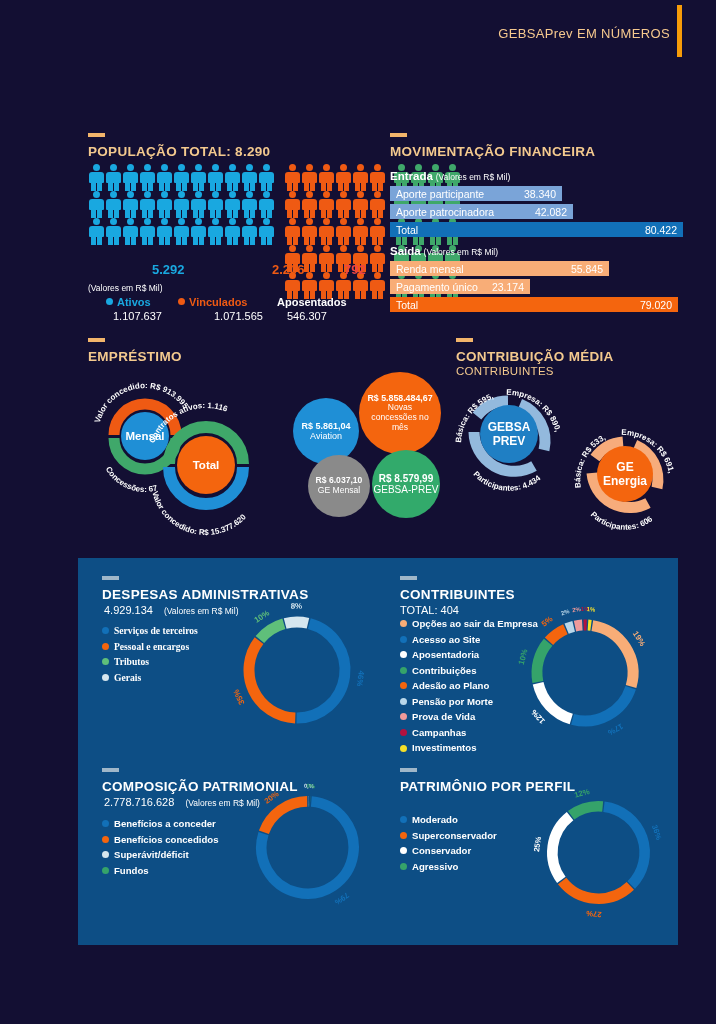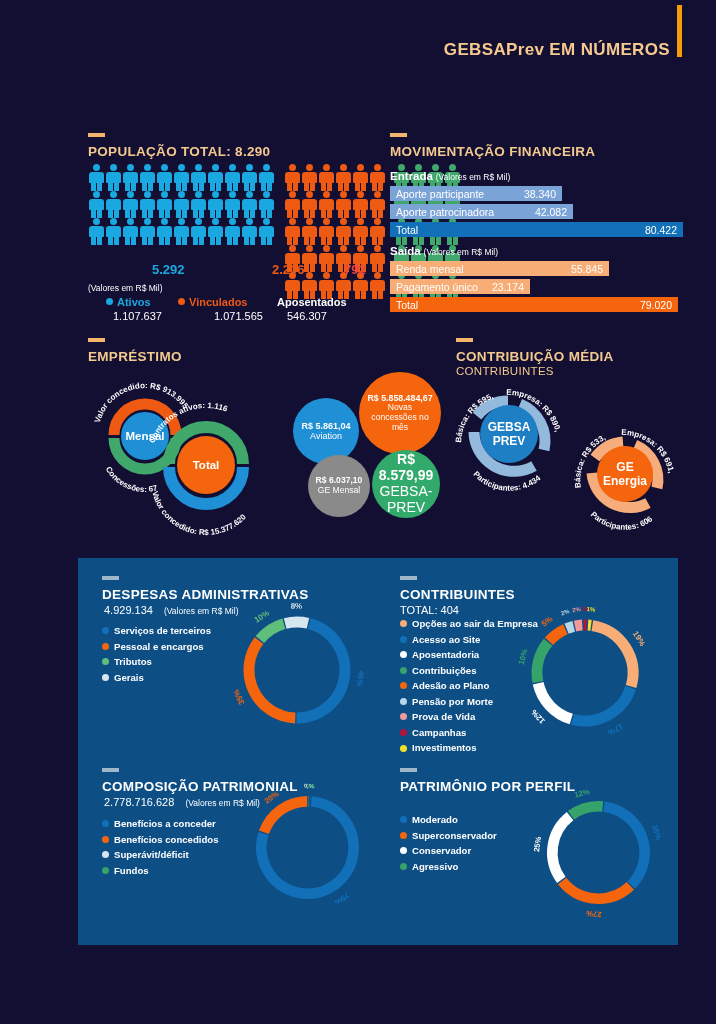--- a/index.html
+++ b/index.html
@@ -14,22 +14,22 @@
   
   .header-block {
     position: absolute; left: 69px; top: 8px; width: 246px; height: 98px;
     background: #f79c09;
   }
   .header-month {
     position: absolute; left: 31px; bottom: 12px;
     color: #ffffff; font-size: 19px; font-weight: bold; letter-spacing: .2px;
   }
   .header-right {
-    position: absolute; right: 46px; top: 40px;
-    color: #f6c98e; font-size: 17px; font-weight: bold; letter-spacing: .35px;
+    position: absolute; right: 46px; top: 26px;
+    color: #f6c98e; font-size: 13px; font-weight: normal; letter-spacing: .35px;
   }
   .header-bar {
     position: absolute; right: 34px; top: 5px; width: 5px; height: 52px;
     background: #f79c09;
   }
 
   
   .sec { position: absolute; }
   .tick { width: 17px; height: 4px; background: #f2b56b; margin-bottom: 7px; }
   .tick.light { background: #9fb7c9; }
@@ -774,21 +774,21 @@
   <div class="bubble" style="left:359px; top:372px; width:82px; height:82px; background:#f4650e; font-size:8.6px; padding:0 6px;">
     <div class="v" style="font-size:8.8px;">R$ 5.858.484,67</div>
     <div>Novas concessões no mês</div>
   </div>
 
   <div class="bubble" style="left:308px; top:455px; width:62px; height:62px; background:#8a8a8a; font-size:8.6px;">
     <div class="v">R$ 6.037,10</div>
     <div>GE Mensal</div>
   </div>
 
-  <div class="bubble" style="left:372px; top:450px; width:68px; height:68px; background:#32aa6b; font-size:14px;">
+  <div class="bubble" style="left:372px; top:450px; width:68px; height:68px; background:#32aa6b; font-size:10px;">
     <div class="v">R$ 8.579,99</div>
     <div>GEBSA-PREV</div>
   </div>
 
   <div class="sec" style="left:456px; top:338px;">
     <div class="tick"></div>
     <div class="sec-title">CONTRIBUIÇÃO MÉDIA</div>
     <div class="sec-sub" style="margin-top:1px;">CONTRIBUINTES</div>
   </div>
 
@@ -842,21 +842,21 @@
   <div class="panel"></div>
 
   <div class="sec" style="left:102px; top:576px;">
     <div class="tick light"></div>
     <div class="sec-title white">DESPESAS ADMINISTRATIVAS</div>
   </div>
   <div class="pnl-num" style="left:104px; top:604px;">
     <span>4.929.134</span>
     <span class="u" style="margin-left:8px;">(Valores em R$ Mil)</span>
   </div>
-  <div class="legend-box" id="legend-despesas" style="left:102px; top:623px;">
+  <div class="legend-box" id="legend-despesas" style="left:102px; top:623px;font-family:Liberation Serif, serif;">
       <div class="lg-item">
         <span class="dot" style="background: rgb(18, 112, 184);"></span>
         <span>Serviços de terceiros</span>
       </div>
       <div class="lg-item">
         <span class="dot" style="background: rgb(244, 101, 14);"></span>
         <span>Pessoal e encargos</span>
       </div>
       <div class="lg-item">
         <span class="dot" style="background: rgb(95, 191, 122);"></span>

